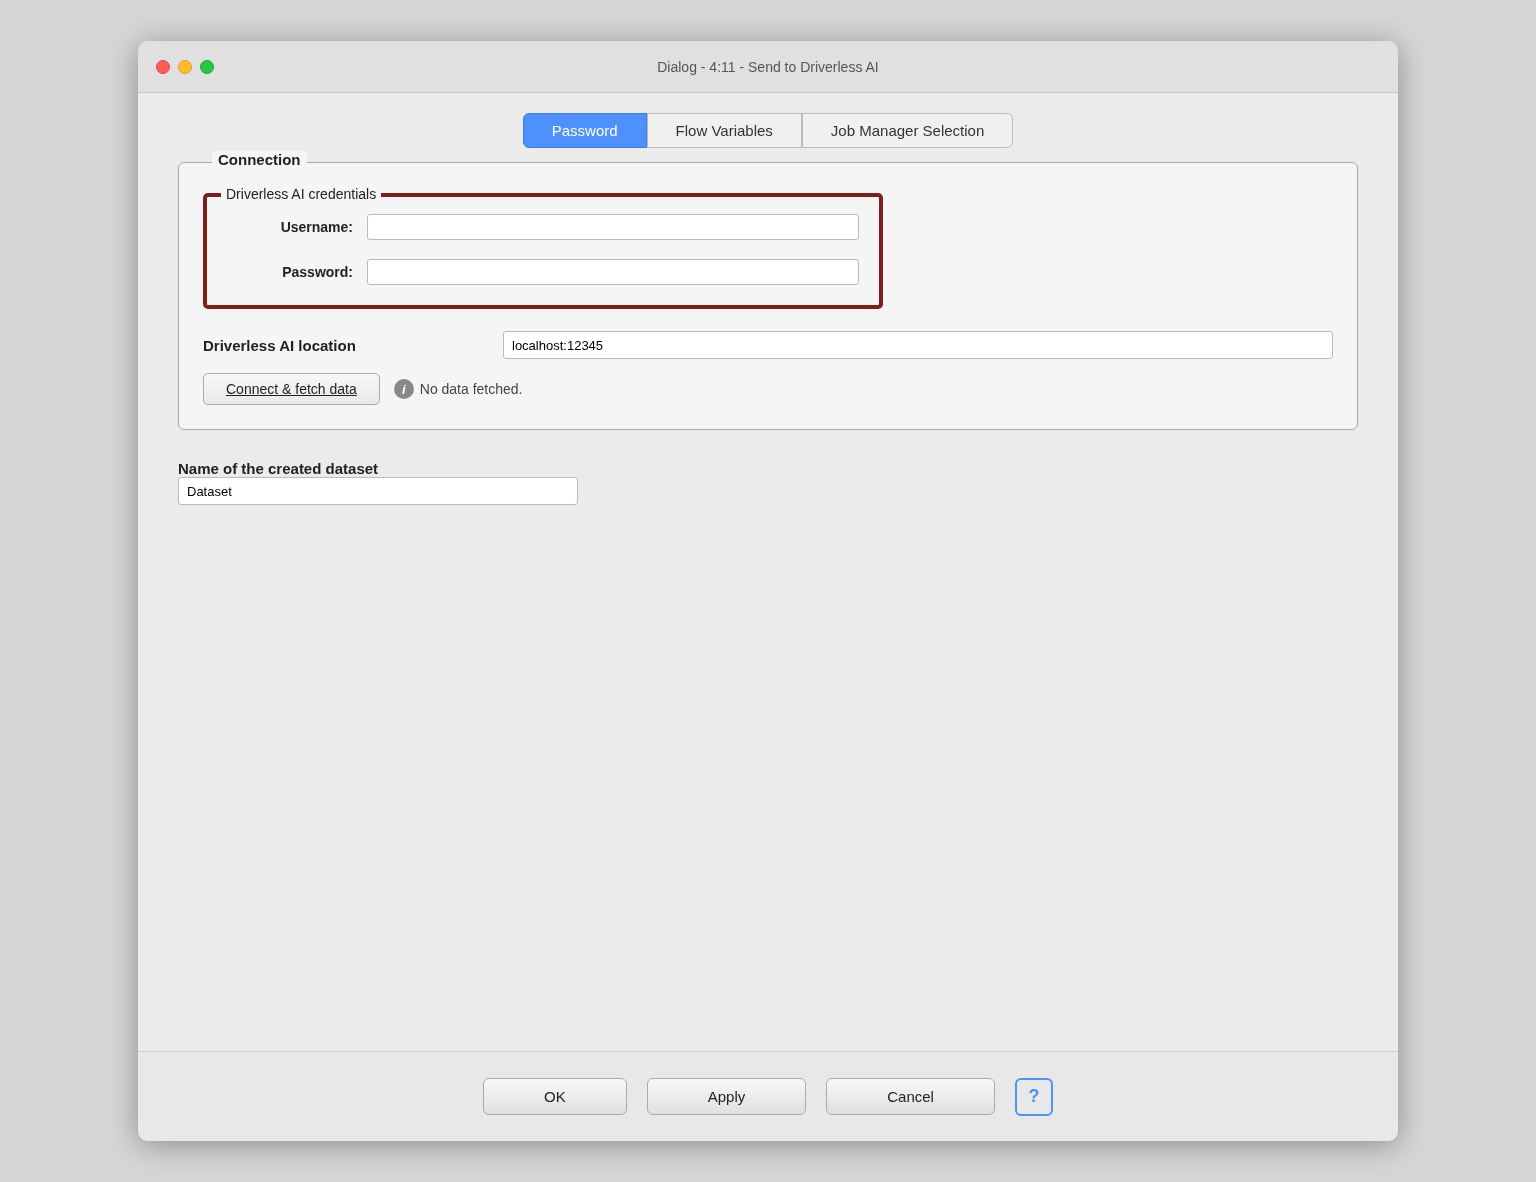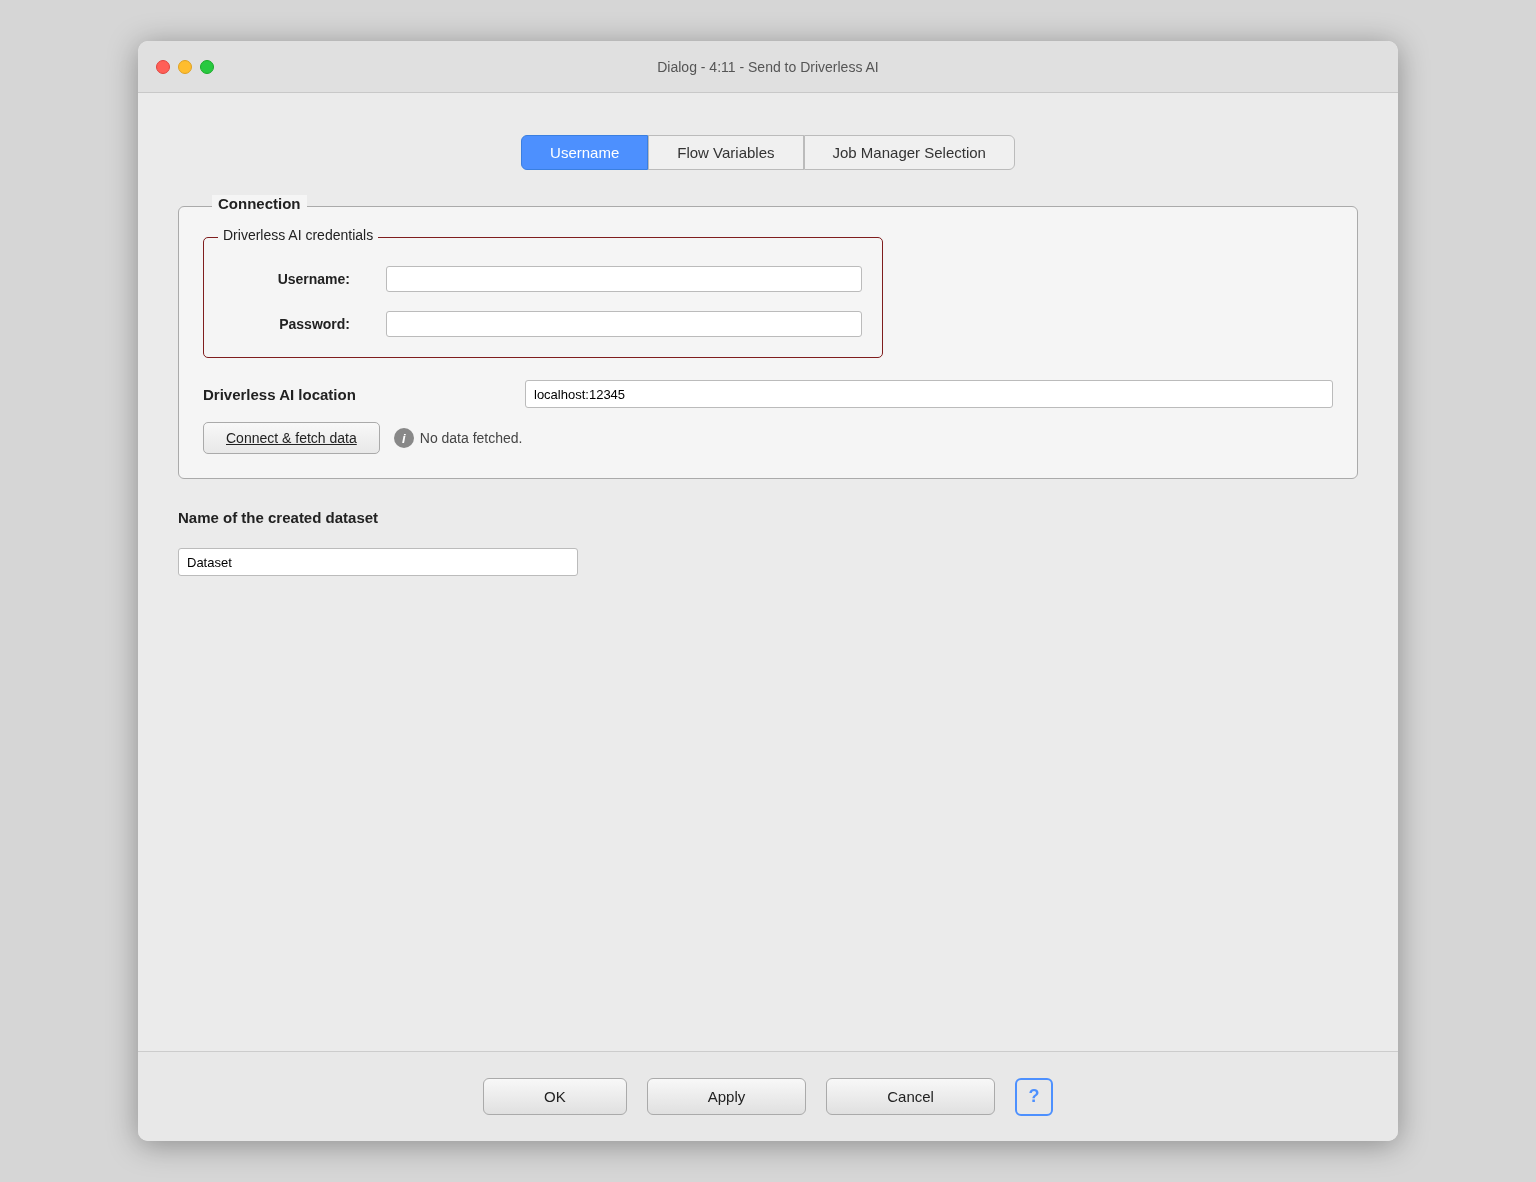--- a/index.html
+++ b/index.html
@@ -1,19 +1,18 @@
 <!DOCTYPE html>
 <html><head>
   <meta charset="utf-8">
   <style>
     * {
       box-sizing: border-box;
       margin: 0;
       padding: 0;
-      gap: 22px;
     }
 
     body {
       width: 1536px;
       height: 1182px;
       background: #d6d6d6;
       display: flex;
       align-items: center;
       justify-content: center;
       font-family: -apple-system, BlinkMacSystemFont, "Helvetica Neue", Helvetica, Arial, sans-serif;
@@ -117,24 +116,24 @@
       top: -12px;
       left: 33px;
       background: #f5f5f5;
       padding: 0 6px;
       font-size: 15px;
       font-weight: 600;
       color: #222;
     }
 
     .sub-panel {
-      border: 1px solid #7f1d1d;
+      border: 4px solid #7f1d1d;
       border-radius: 5px;
       background: #f5f5f5;
-      padding: 28px 20px 20px 20px;
+      padding: 17px 20px 20px 20px;
       position: relative;
       margin-top: 10px;
       margin-bottom: 16px;
       display: inline-block;
       width: 680px;
     }
 
     .sub-panel-legend {
       position: absolute;
       top: -11px;
@@ -313,21 +312,21 @@
     <div class="traffic-lights">
       <div class="traffic-light tl-close"></div>
       <div class="traffic-light tl-min"></div>
       <div class="traffic-light tl-max"></div>
     </div>
     <span class="title-text">Dialog - 4:11 - Send to Driverless AI</span>
   </div>
 
   <div class="tabs-bar">
     <div class="tab tab-active">
-      <span>Username</span>
+      <span>Password</span>
     </div>
     <div class="tab">
       <span>Flow Variables</span>
     </div>
     <div class="tab">
       <span>Job Manager Selection</span>
     </div>
   </div>
 
   <div class="main-content">

